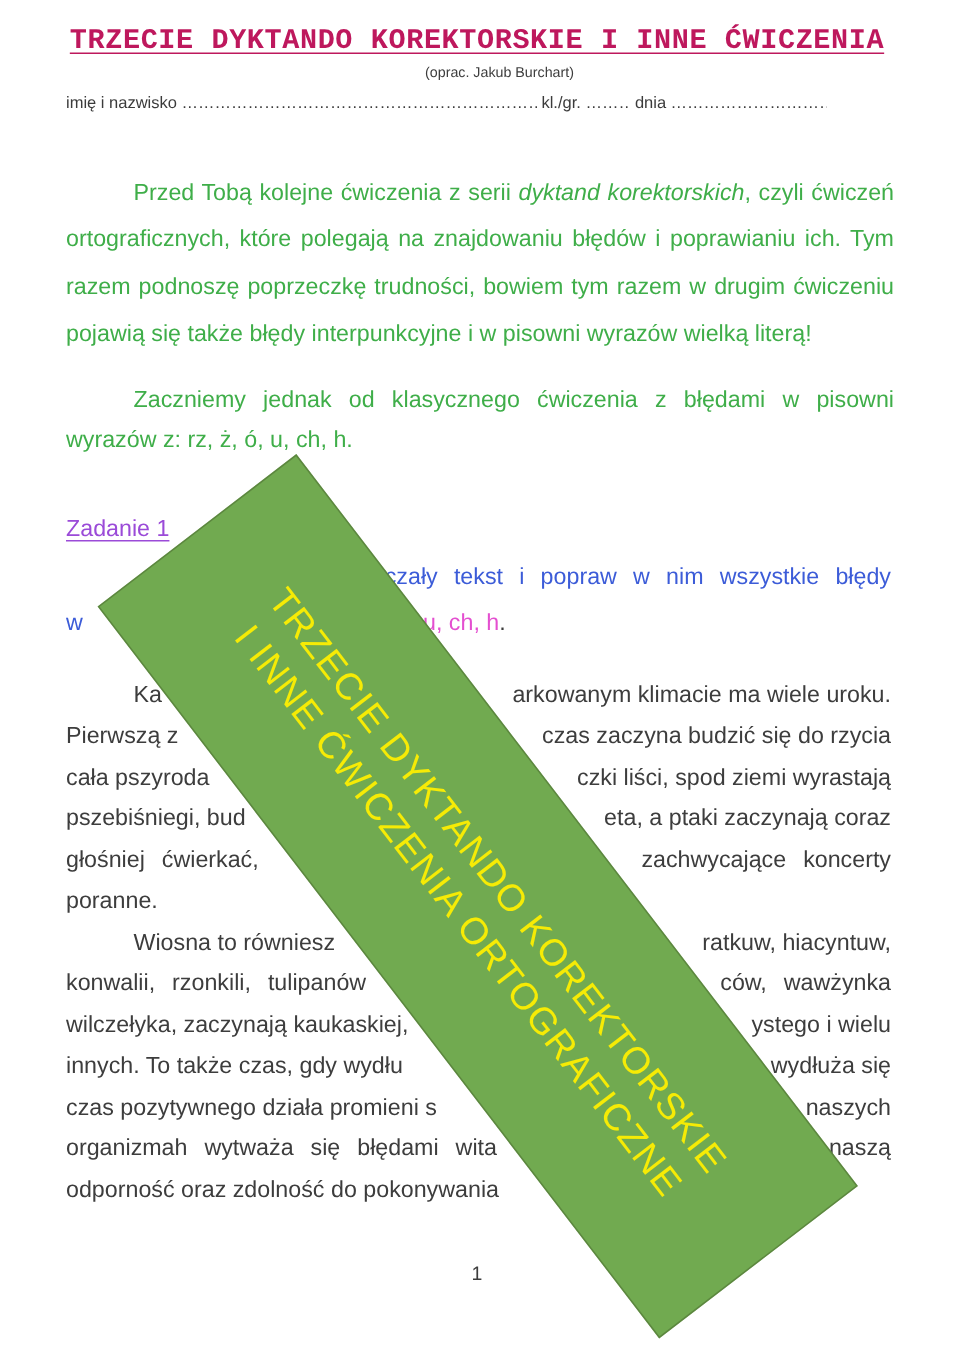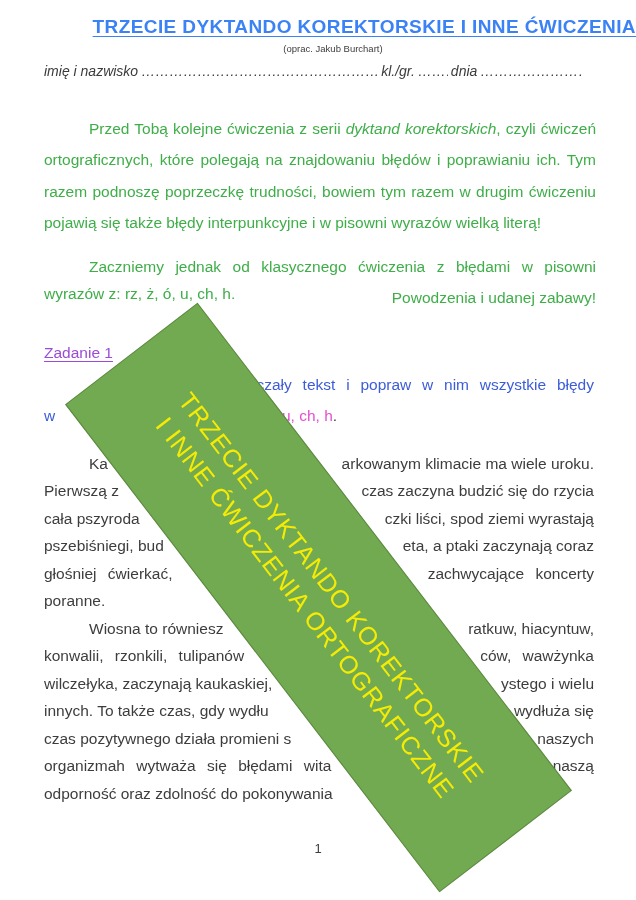--- a/index.html
+++ b/index.html
@@ -3,29 +3,29 @@
 <meta charset="utf-8">
 <style>
   html,body { margin:0; padding:0; background:#ffffff; }
   .page {
     position:relative; width:636px; height:900px; background:#ffffff;
     font-family:"Liberation Sans", sans-serif; overflow:hidden;
   }
   .abs { position:absolute; }
 
   .title {
-    top:16px; left:0; right:0; text-align:right;
+    top:16px; left:0; right:0; text-align:center;
     font-size:19px; font-weight:600; letter-spacing:0.4px;
-    color:#3b82f6; text-decoration:underline; text-underline-offset:3px;
+    color:#be185d; text-decoration:underline; text-underline-offset:3px;font-family:Liberation Mono, monospace;
   }
   .subtitle { top:43px; left:0; right:0; text-align:center; font-size:9.5px; color:#3d3d3d;padding-left:30px; }
 
   .name-line {
     top:63px; left:44px; right:40px; display:flex; align-items:flex-end;
-    font-size:14px; color:#3b3b3b; white-space:nowrap;font-style:italic;
+    font-size:11px; color:#3b3b3b; white-space:nowrap;
   }
   .name-line > span { flex:none; }
   .dots { overflow:hidden; display:inline-block; white-space:nowrap; margin:0 3px; }
   .d1 { width:237px; } .d2 { width:30px; } .d3 { width:104px; }
 
   .green { color:#3fae49; }
   .para {
     left:44px; width:552px; font-size:15.5px; text-align:justify; text-indent:45px;
   }
   .para1 { top:97px;  line-height:31.5px; }
@@ -84,21 +84,20 @@
     <span>kl./gr.</span>
     <span class="dots d2">…………………………………………………………………………………………</span>
     <span>dnia</span>
     <span class="dots d3">…………………………………………………………………………………………</span>
   </div>
 
   <p class="abs para para1 green"><span>Przed Tobą kolejne ćwiczenia z serii </span><em>dyktand korektorskich</em><span>, czyli ćwiczeń ortograficznych, które polegają na znajdowaniu błędów i poprawianiu ich. Tym razem podnoszę poprzeczkę trudności, bowiem tym razem w drugim ćwiczeniu pojawią się także błędy interpunkcyjne i w pisowni wyrazów wielką literą!</span></p>
 
   <p class="abs para para2 green">Zaczniemy jednak od klasycznego ćwiczenia z błędami w pisowni wyrazów z: rz, ż, ó, u, ch, h.</p>
 
-  <div class="abs wish green">Powodzenia i udanej zabawy!</div>
 
   <div class="abs task-heading">Zadanie 1</div>
 
   <div class="abs task-line1">
     <span class="blue frag-left">Przecz</span>
     <span class="blue frag-right">ały tekst i popraw w nim wszystkie błędy</span>
   </div>
 
   <div class="abs task-line2">
     <span class="tl2-left blue">w</span>

